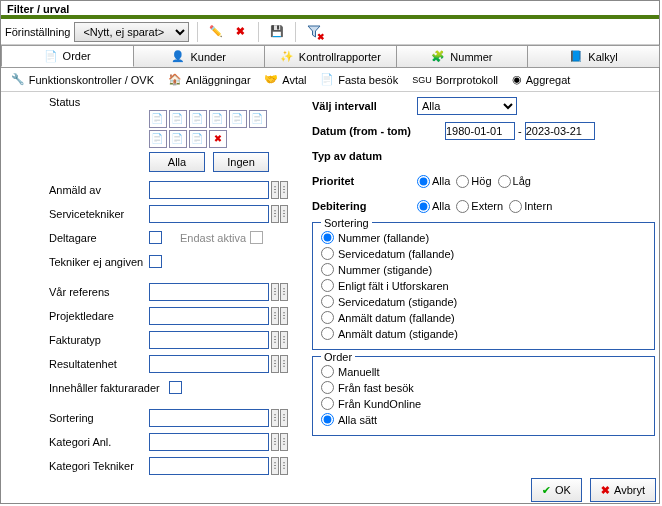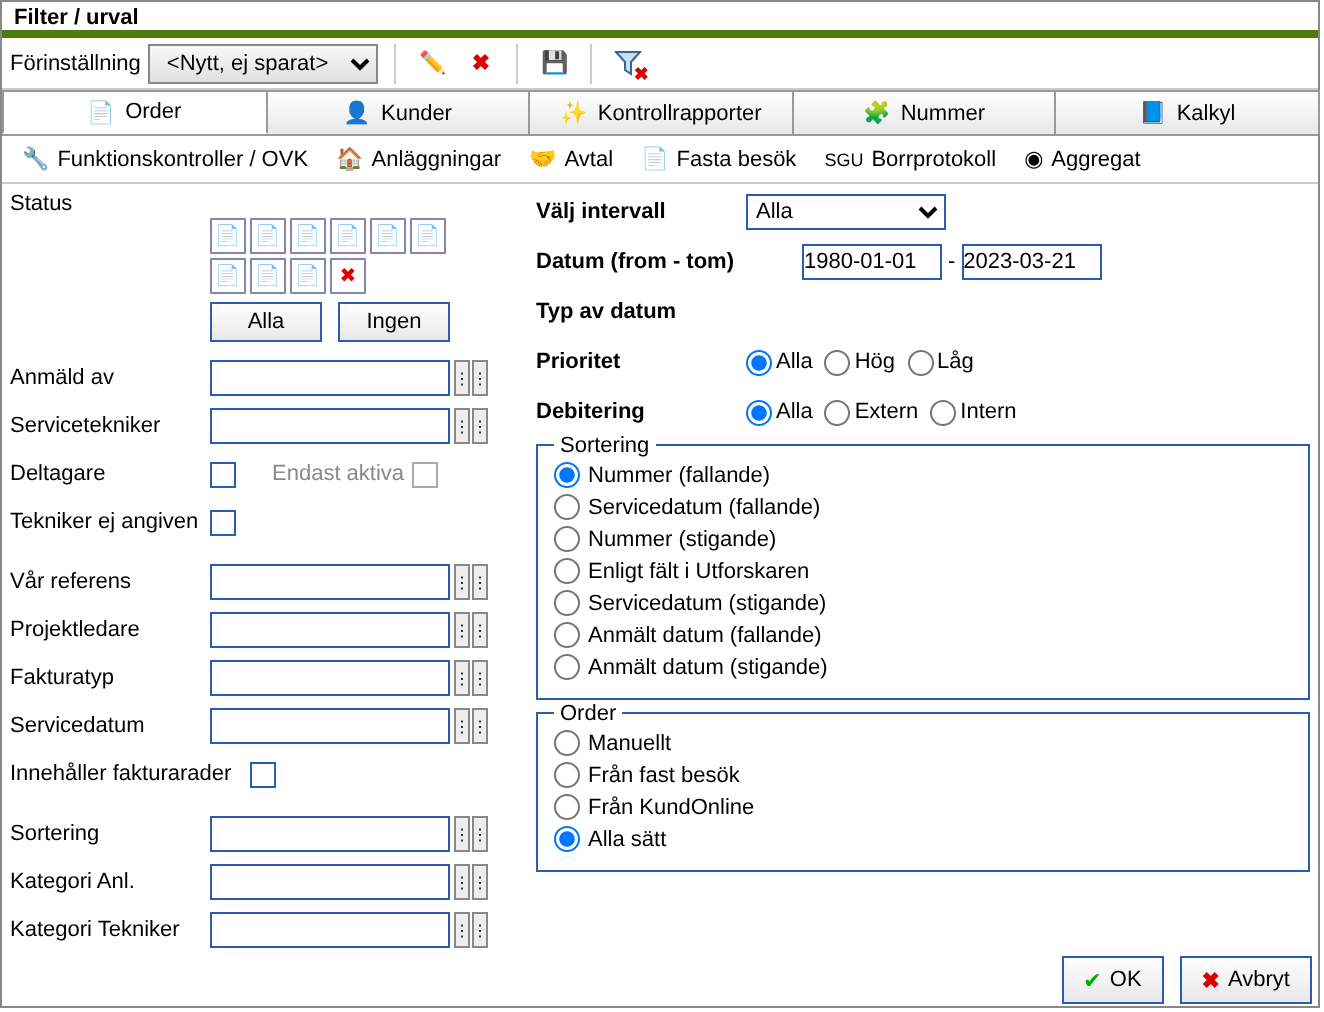--- a/index.html
+++ b/index.html
@@ -9,21 +9,21 @@
 .toolbar-row { display: flex; align-items: center; height: 26px; padding: 2px 4px; border-bottom: 1px solid #ccc; gap: 4px; }
 select.combo { height: 20px; background: linear-gradient(#f8f8f8,#e0e0e0); border: 1px solid #888; font-size: 11px; padding: 0 4px; }
 .sep { width: 1px; height: 20px; background: #ccc; margin: 0 4px; }
 .ico-btn { width: 20px; height: 20px; display: inline-flex; align-items: center; justify-content: center; cursor: pointer; }
 .tab-row { display: flex; border-bottom: 1px solid #999; }
 .tab { flex: 1; display: flex; align-items: center; justify-content: center; gap: 5px; height: 22px; border: 1px solid #999; border-bottom: none; background: linear-gradient(#fefefe,#e8e8e8); margin-right: -1px; cursor: pointer; }
 .tab.active { background: #fff; border-bottom: 1px solid #fff; position: relative; z-index: 2; }
 .subtab-row { display: flex; align-items: center; height: 24px; padding: 2px 4px; gap: 2px; border-bottom: 1px solid #ccc; flex-wrap: nowrap; }
 .subtab { display: inline-flex; align-items: center; gap: 4px; padding: 2px 6px; cursor: pointer; white-space: nowrap; }
 .content { display: flex; padding: 4px; gap: 8px; }
-.col-left { width: 255px; }
+.col-left { width: 255px; margin-left: 44px; }
 .col-right { flex: 1; }
 .form-row { display: flex; align-items: center; margin-bottom: 4px; height: 20px; }
 .form-row label { width: 100px; }
 .form-row input[type="text"] { width: 120px; height: 18px; border: 1px solid #2a5db0; background: #fff; padding: 0 2px; }
 .form-row .lookup { display: inline-flex; margin-left: 2px; }
 .lookup-btn { width: 8px; height: 18px; border: 1px solid #888; background: #eee; font-size: 8px; display: inline-flex; align-items: center; justify-content: center; cursor: pointer; }
 .lookup-btn + .lookup-btn { margin-left: 1px; }
 .status-grid { display: inline-flex; flex-wrap: wrap; width: 120px; gap: 2px; margin-left: 100px; }
 .status-cell { width: 18px; height: 18px; border: 1px solid #88a; display: inline-flex; align-items: center; justify-content: center; font-size: 10px; }
 .btn-row { display: flex; gap: 8px; margin: 4px 0 8px 100px; }
@@ -184,21 +184,21 @@
       </div>
       <div class="form-row">
         <label>Fakturatyp</label>
         <input type="text" style="">
         <span class="lookup">
             <span class="lookup-btn">⋮</span>
             <span class="lookup-btn">⋮</span>
           </span>
       </div>
       <div class="form-row">
-        <label>Servicedatum</label>
+        <label>Resultatenhet</label>
         <input type="text" style="">
         <span class="lookup">
             <span class="lookup-btn">⋮</span>
             <span class="lookup-btn">⋮</span>
           </span>
       </div>
       <div class="form-row">
         <label style="width:120px;">Innehåller fakturarader</label>
         <span class="chk"></span>
       </div>

